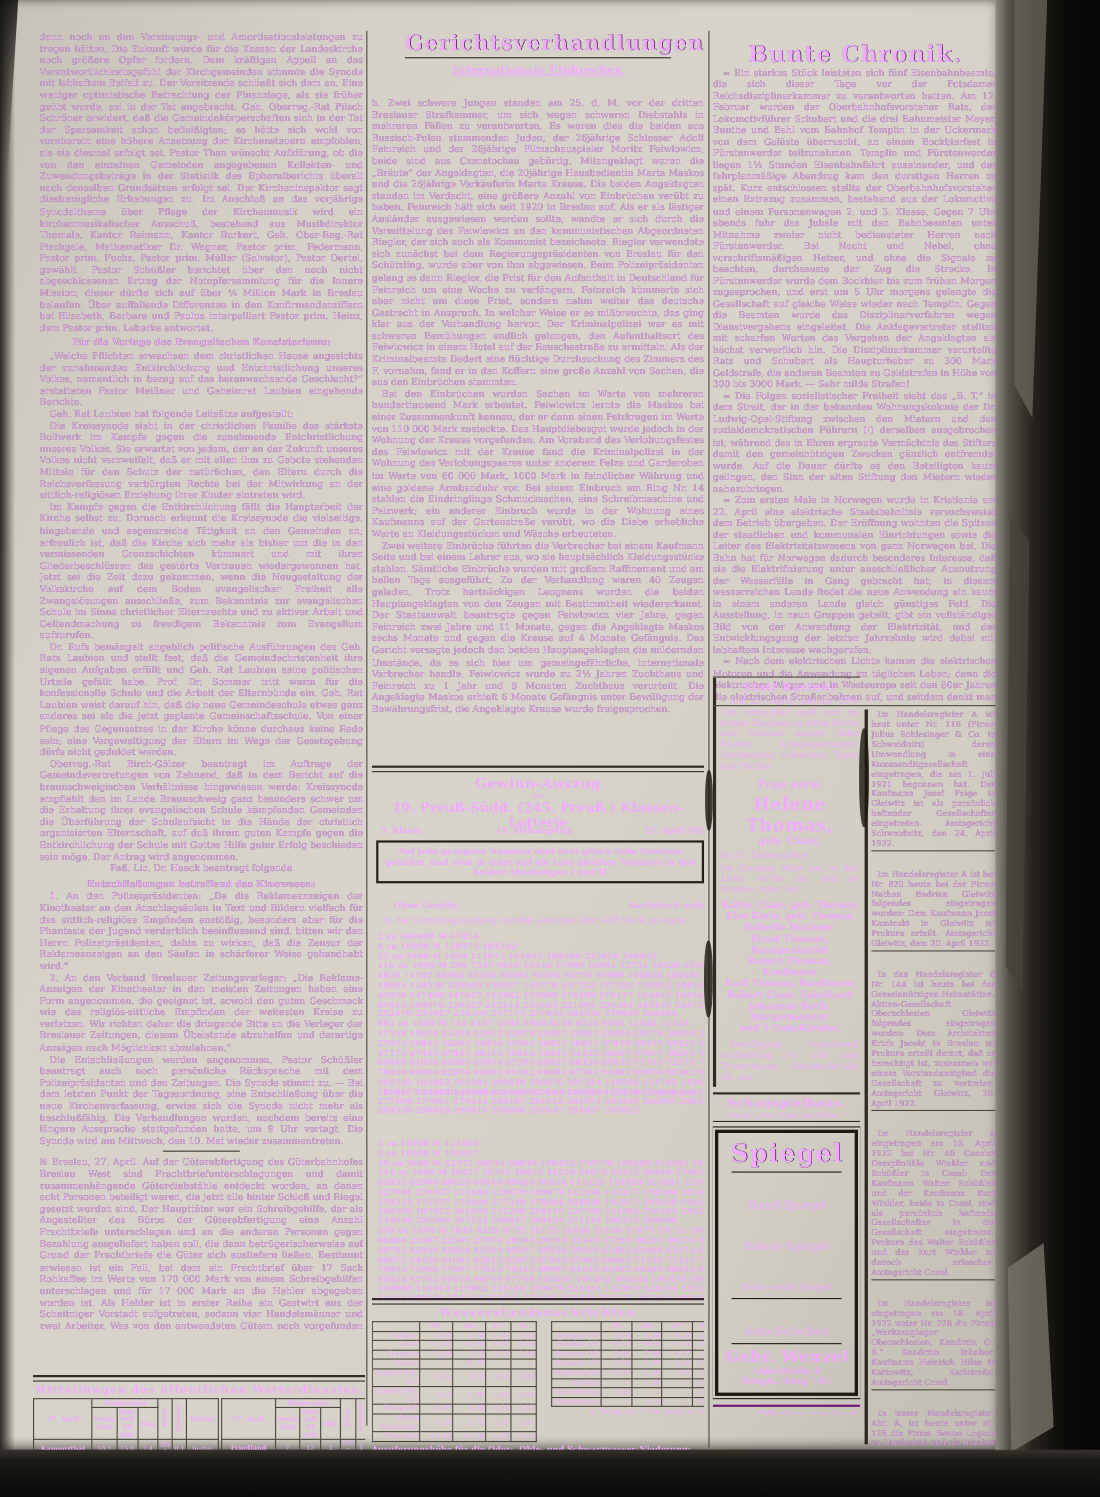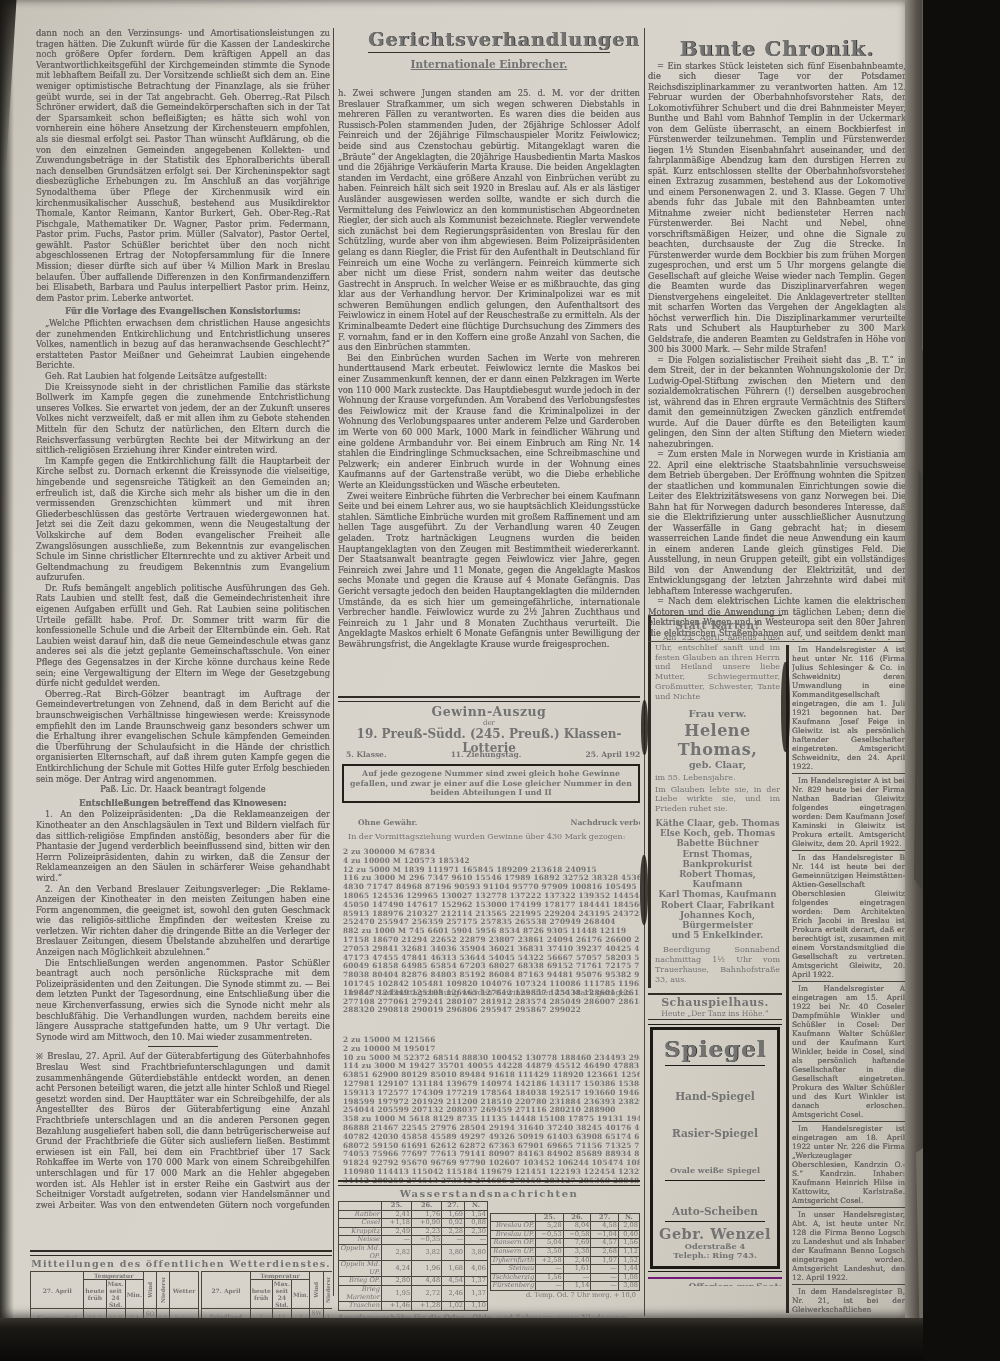--- a/index.html
+++ b/index.html
@@ -1,17 +1,17 @@
 <!DOCTYPE html>
 <html><head>
 <meta charset="utf-8">
 <style>
   html,body{margin:0;padding:0;background:#0e0d0b;}
-  .page{position:relative;width:923px;height:1361px;overflow:hidden;background:#0e0d0b;
-        font-family:"DejaVu Serif",serif;color:#737373;}
+  .page{position:relative;width:1000px;height:1361px;overflow:hidden;background:#0e0d0b;
+        font-family:"DejaVu Serif",serif;color:#f0abfc;}
   .paper{position:absolute;left:0;top:0;width:912px;height:1318px;
          background:linear-gradient(115deg,#c6c2b8 0%,#d5d1c8 22%,#d8d4cb 50%,#d2cec4 78%,#bfbbb1 100%);
          box-shadow:inset -6px 0 10px rgba(0,0,0,.35), inset 4px 0 8px rgba(0,0,0,.18), inset 0 -5px 9px rgba(0,0,0,.25);}
   
   .edge-right{position:absolute;left:905px;top:0;width:95px;height:1361px;
     background:linear-gradient(90deg,#8f8b81 0,#55514a 12px,#26231e 34px,#0c0b09 62px,#070606 100%);}
   .edge-hi1{position:absolute;left:922px;top:0;width:30px;height:380px;background:#6a665c;
     clip-path:polygon(0 0,100% 0,55% 100%,0 92%);opacity:.75;}
   .edge-hi2{position:absolute;left:914px;top:470px;width:22px;height:430px;background:#45423b;
     clip-path:polygon(20% 0,100% 5%,70% 100%,0 95%);opacity:.8;}
@@ -62,62 +62,62 @@
   .lot-intro{top:804px;font-size:8px;padding-left:10px;}
   .nums{font-size:7.3px;line-height:8.8px;font-weight:bold;letter-spacing:.2px;}
   .nums div{white-space:nowrap;overflow:hidden;padding-left:5px;}
   .nums-am{top:820px;height:168px;}
   .nums-intro2{top:960px;font-size:8px;padding-left:10px;}
   .nums-pm{top:1008px;height:150px;}
 
   .water{top:1152px;}
   .water .dbl{margin-bottom:2px;}
   .water-title{font-size:10px;font-weight:bold;text-align:center;letter-spacing:1.5px;margin:1px 0 2px;}
-  .wa-wrap{display:flex;gap:2px;align-items:center;}
+  .wa-wrap{display:flex;gap:13px;}
   table.wa{border-collapse:collapse;font-size:6.6px;width:150px;}
   table.wa th,table.wa td{border:1px solid #4a463e;padding:0 1px;text-align:right;line-height:7.6px;}
   table.wa th{font-weight:bold;text-align:center;}
   td.wa-st,th.wa-st{text-align:left;font-weight:normal;width:40px;font-style:italic;}
   .wa-note{font-size:6.6px;text-align:right;padding-right:4px;}
   .wa-footer{font-size:7.4px;font-weight:bold;margin-top:2px;text-align:left;}
 
   .weather{position:absolute;left:30px;top:1250px;width:302px;overflow:hidden;}
   .weather .dbl{margin-bottom:2px;}
   .weather-title{font-size:9.5px;font-weight:bold;text-align:center;letter-spacing:1.2px;margin:1px 0 2px;}
   .wt-wrap{display:flex;gap:2px;}
   table.wt{border-collapse:collapse;font-size:6px;width:150px;}
   table.wt th,table.wt td{border:1px solid #4a463e;padding:0 1px;line-height:7px;text-align:center;}
   td.wt-st{text-align:left;font-weight:bold;width:34px;}
   .wt-vert span{writing-mode:vertical-rl;transform:rotate(180deg);font-size:5.4px;display:inline-block;max-height:26px;overflow:hidden;}
 
   .subcol-a{left:648px;top:615px;width:134px;height:670px;border-top:1px solid #4a463e;overflow:hidden;}
   .subcol-b{left:792px;top:645px;width:113px;height:670px;font-size:7.4px;line-height:9px;overflow:hidden;}
   .subcol-b p{text-indent:6px;margin:0;}
-  .subcol-b p + p{border-top:1px solid #4a463e;margin-top:2px;padding-top:2px;}
+  .subcol-b p + p{border-top:1px solid #4a463e;margin-top:2px;padding-top:16px;}
 
   .obit{border-left:3px solid #2f2b24;padding:3px 2px 3px 4px;text-align:center;}
   .obit-pre{font-size:10.5px;font-weight:bold;letter-spacing:.5px;}
   .obit-intro{font-size:8px;line-height:9.8px;text-align:justify;text-indent:8px;margin-top:2px;}
   .obit-sal{font-size:10px;font-weight:bold;margin-top:6px;}
   .obit-name{font-size:16px;font-weight:900;letter-spacing:.5px;margin-top:2px;}
   .obit-maiden{font-size:9.5px;font-weight:bold;}
   .obit-age{font-size:8px;text-align:left;margin-top:3px;}
   .obit-verse{font-size:8px;line-height:9.8px;text-align:justify;margin-top:3px;}
   .obit-places{font-size:8.6px;font-weight:bold;margin-top:4px;line-height:10px;}
   .obit-mourners{font-size:8.6px;font-weight:bold;line-height:10.2px;margin-top:4px;}
   .obit-funeral{font-size:8px;line-height:9.8px;text-align:justify;text-indent:8px;margin-top:5px;}
 
   .theater{border-top:2px solid #2f2c25;border-bottom:1px solid #2f2c25;margin-top:5px;padding:1px 0;text-align:center;}
   .theater-title{font-size:11px;font-weight:900;letter-spacing:.5px;}
   .theater-line{font-size:7.6px;}
 
   .mirror-ad{margin:7px 2px 0;border:3px solid #1c1a16;outline:1px solid #1c1a16;outline-offset:2px;
     padding:5px 2px;text-align:center;}
   .mad-brand{font-size:23px;font-weight:900;letter-spacing:1px;text-shadow:.6px 0 0 #1c1a16;}
-  .mad-item{font-size:10.5px;font-weight:700;line-height:13px;margin-top:24px;}
+  .mad-item{font-size:10.5px;font-weight:400;line-height:13px;margin-top:24px;}
   .mad-item.small{font-size:8px;}
   .mad-rule{border-top:1.5px solid #1c1a16;margin:3px 10px;}
   .mad-co{font-size:14.5px;font-weight:900;letter-spacing:.5px;}
   .mad-addr{font-size:8.2px;font-weight:bold;line-height:9.8px;}
 
   .seed-ad{margin-top:8px;text-align:right;border-top:2px solid #701a75;padding-top:3px;}
   .seed-l1{font-size:9px;font-weight:900;}
   .seed-l2{font-size:9.5px;font-weight:900;}
   .seed-brand{font-size:13.5px;font-weight:900;}
   .seed-note{font-size:7px;}
@@ -300,21 +300,21 @@
 
     <div>2 zu 300000 M 67834</div>
         <div>4 zu 10000 M 120573 185342</div>
         <div>12 zu 5000 M 1839 111971 165845 189209 213618 240915</div>
         <div>116 zu 3000 M 296 7347 9610 15546 17989 16892 32752 38328 45368</div>
         <div>4830 71747 84968 87196 90593 91104 95770 97909 100816 105495 114052</div>
         <div>18065 124536 129965 130027 132778 137222 137322 139352 144544 145187</div>
         <div>45050 147490 147617 152962 153000 174199 178177 184441 184560 184966</div>
         <div>85913 188976 210327 212114 213565 221995 229204 243195 243728 244943</div>
         <div>252470 255947 256359 257175 257835 265538 270949 268404</div>
-        <div>882 zu 1000 M 745 6601 5904 5956 8534 8726 9305 11448 12119</div>
+        <div>882 zu 1000 M 745 4147 5904 5956 8534 8726 9305 11448 12119</div>
         <div>17158 18670 21294 22652 22879 23807 23861 24094 26176 26600 28038</div>
         <div>27053 29841 32681 34036 35904 36021 36831 37410 39237 40425 46979</div>
         <div>47173 47455 47841 46313 53644 54045 54322 56667 57057 58203 59914</div>
         <div>60049 61858 64985 65854 67203 68027 68338 69152 71761 72175 76425</div>
         <div>78038 80404 82876 84803 85192 86084 87163 94481 95076 95382 97584</div>
         <div>101745 102842 105481 109820 104076 107324 110086 111785 119639 118862</div>
         <div>119847 124349 125108 126165 127612 129857 125438 128601 126139 133214</div>
         <div>277108 277061 279241 280107 281912 283574 285049 286007 286182 288779</div>
         <div>288320 290818 290019 296806 295947 295867 299022</div>
       </div>

